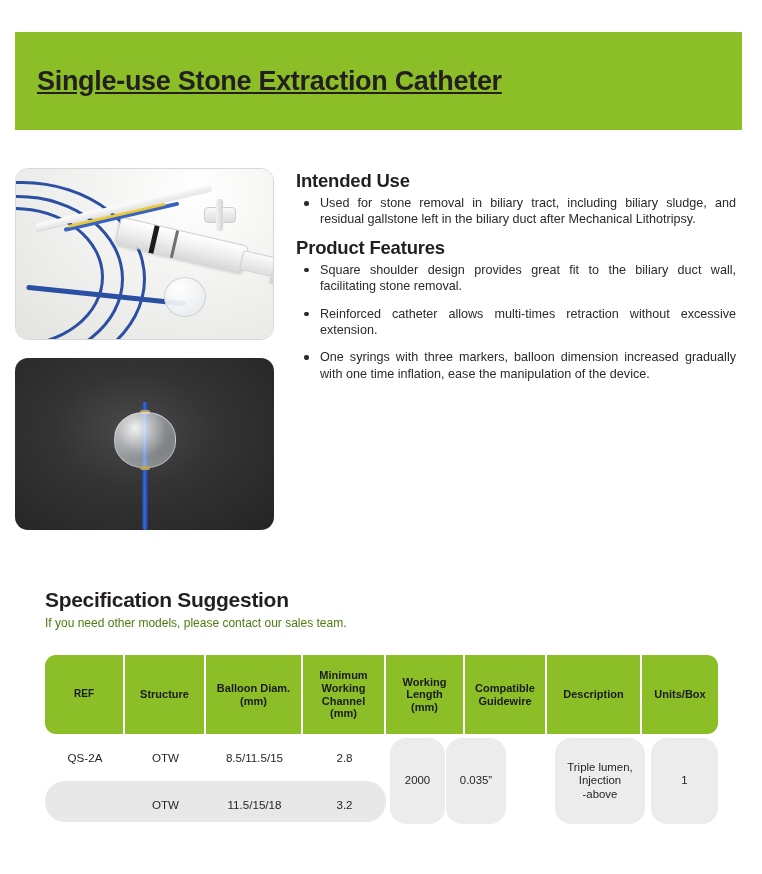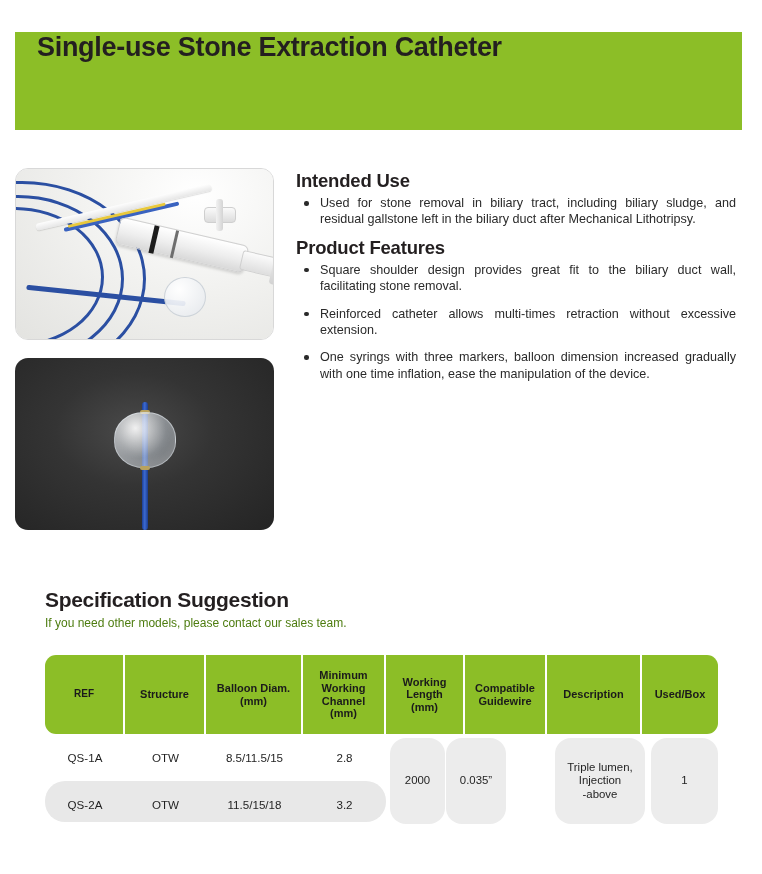--- a/index.html
+++ b/index.html
@@ -10,21 +10,21 @@
     color:#231f20;
     overflow:hidden;
   }
   .page { position:relative; width:762px; height:874px; }
 
   
   .banner {
     position:absolute; left:15px; top:32px;
     width:727px; height:98px;
     background:#8cbe27;
-    display:flex; align-items:flex-start;
+    display:flex; align-items:center;text-decoration:underline;
   }
   .banner-title {
     padding-left:22px;
     font-size:27px; font-weight:700;
     letter-spacing:-0.3px;
     color:#231f20;
     white-space:nowrap;
   }
 
   
@@ -296,21 +296,21 @@
       <div class="th" style="width:82px">
         <div>
           <div>Compatible</div>
           <div>Guidewire</div>
         </div>
       </div>
       <div class="th" style="width:95px">
         <span>Description</span>
       </div>
       <div class="th" style="width:76px">
-        <span>Used/Box</span>
+        <span>Units/Box</span>
       </div>
     </div>
 
     <div class="tbody">
 
       <div class="row-pill"></div>
 
       <div class="merged" style="left:345px; width:55px">
         <span>2000</span>
       </div>
@@ -323,21 +323,20 @@
           <div>Injection</div>
           <div>-above</div>
         </div>
       </div>
       <div class="merged" style="left:606px; width:67px">
         <span>1</span>
       </div>
 
       <div class="grid">
         <div class="cellcol" style="width:80px">
-          <div class="cell">QS-1A</div>
           <div class="cell">QS-2A</div>
         </div>
         <div class="cellcol" style="width:81px">
           <div class="cell">OTW</div>
           <div class="cell">OTW</div>
         </div>
         <div class="cellcol" style="width:97px">
           <div class="cell">8.5/11.5/15</div>
           <div class="cell">11.5/15/18</div>
         </div>

